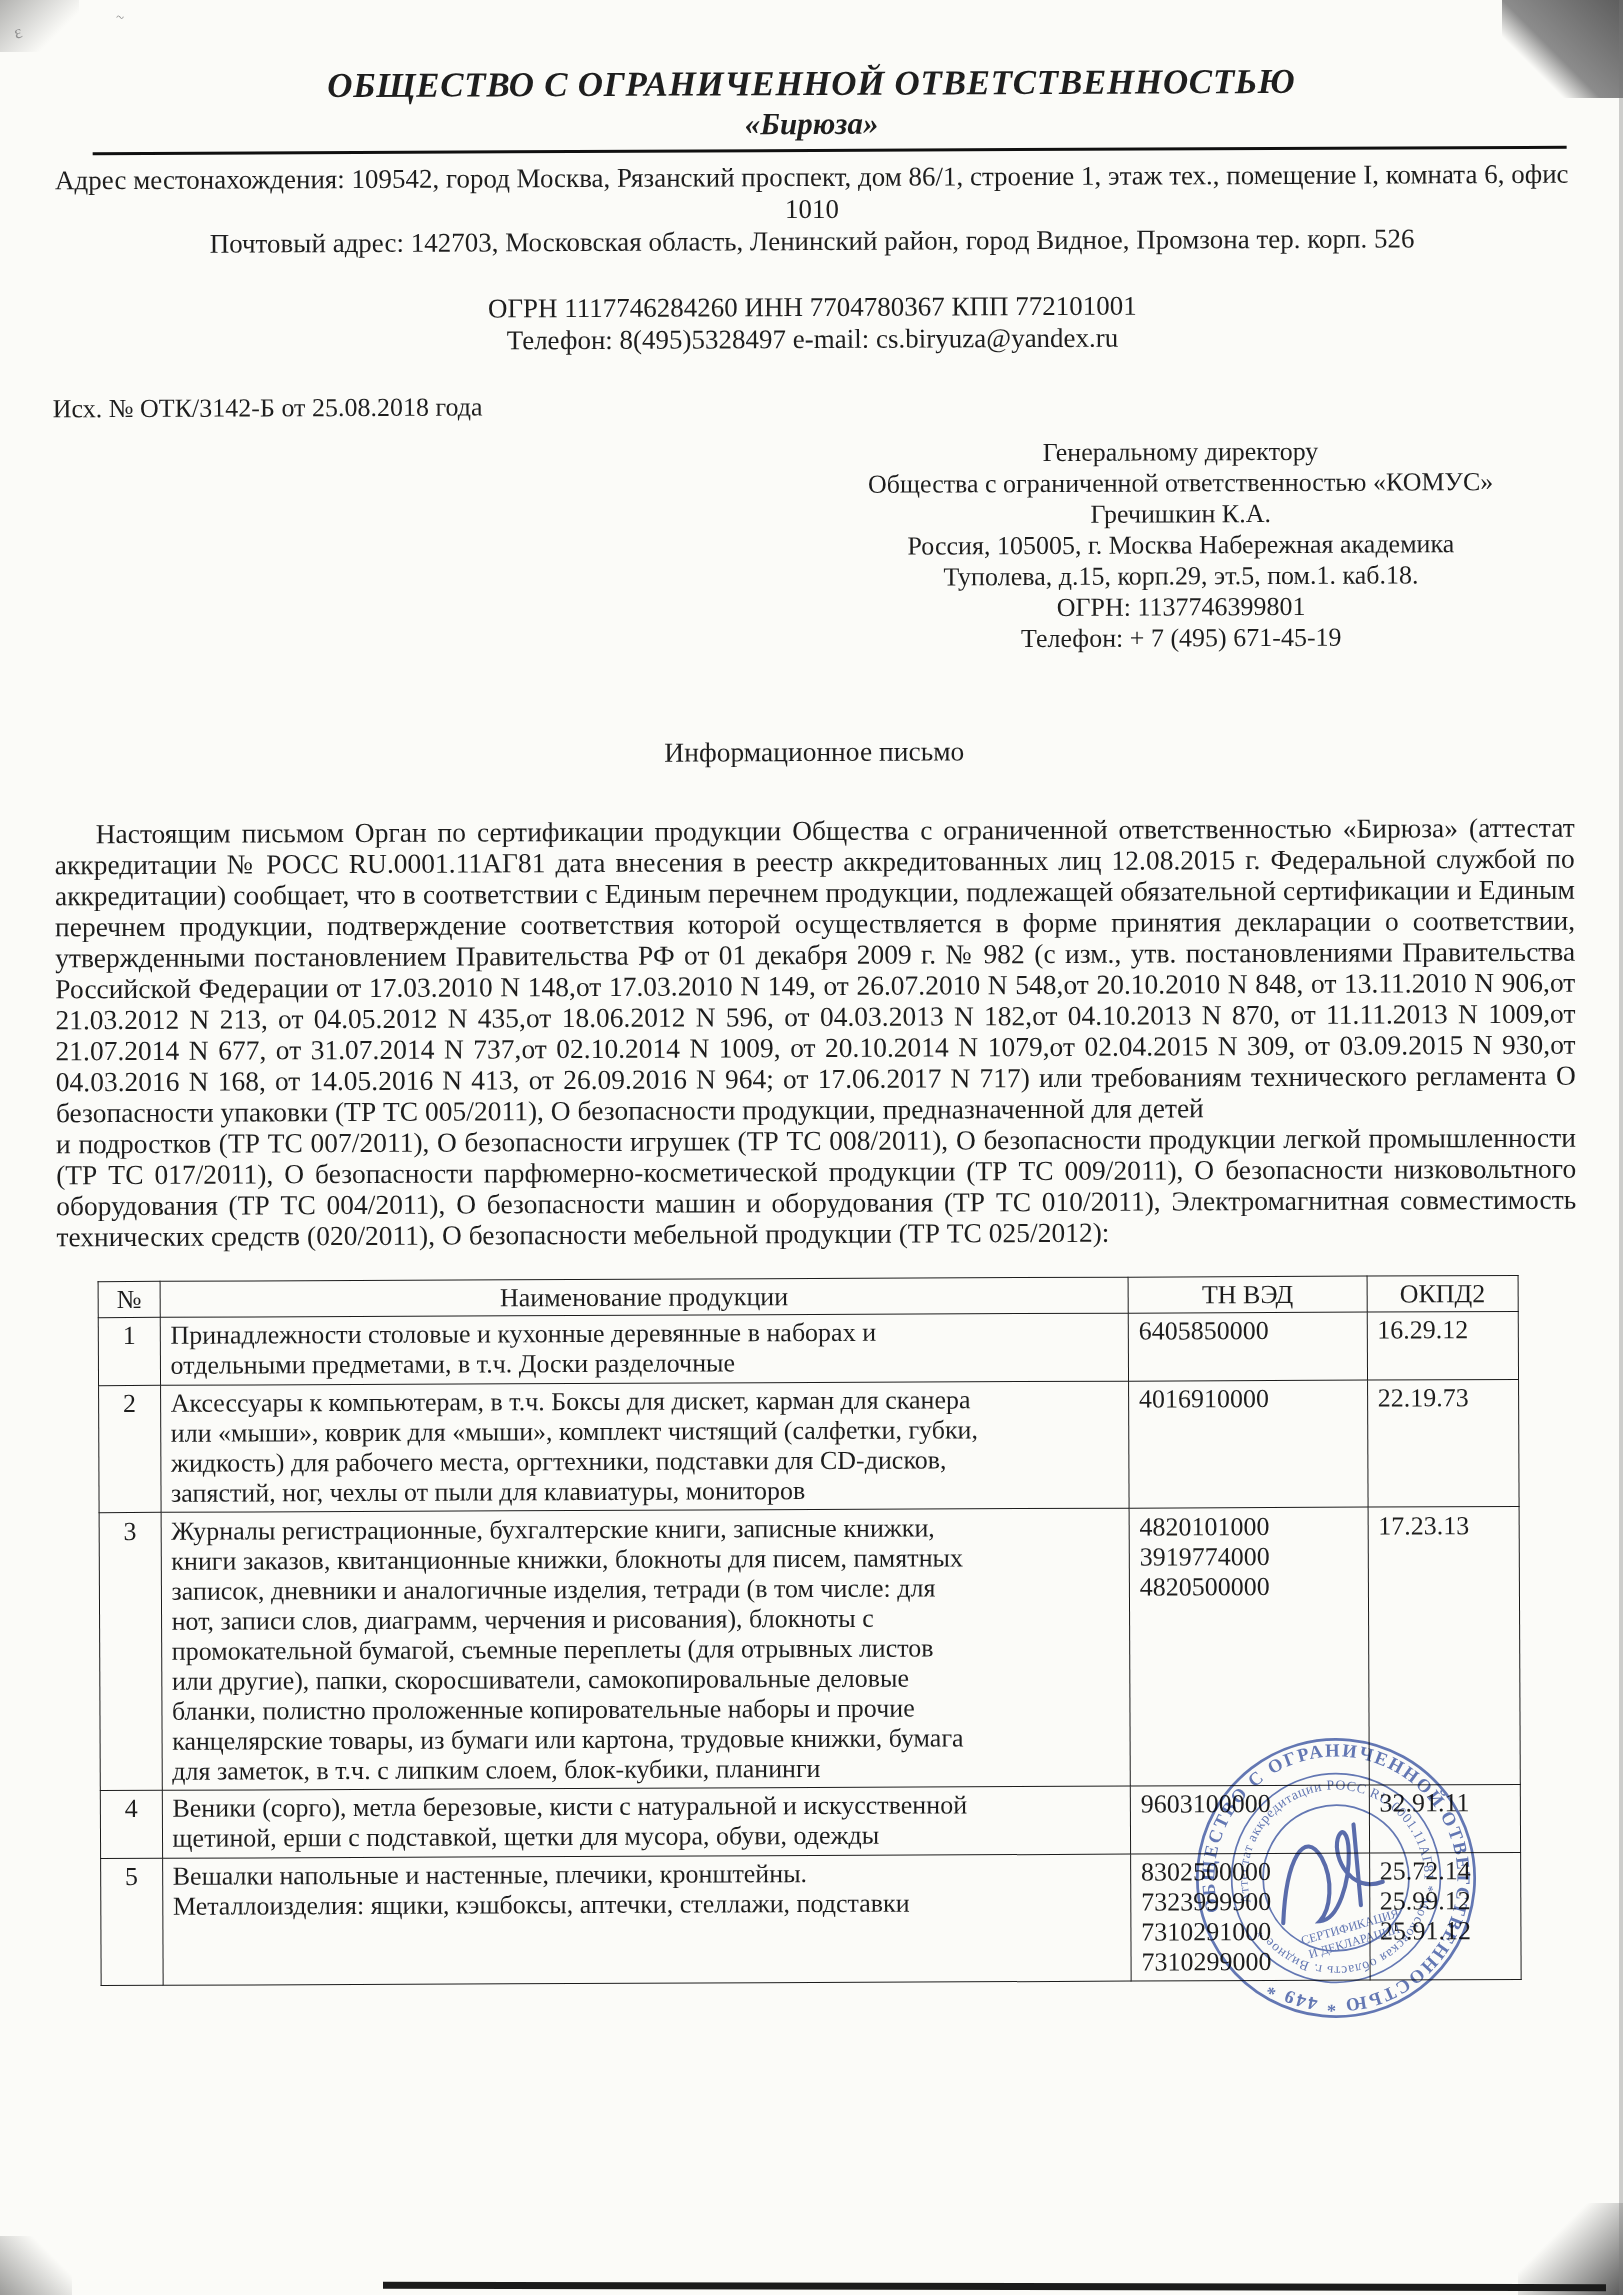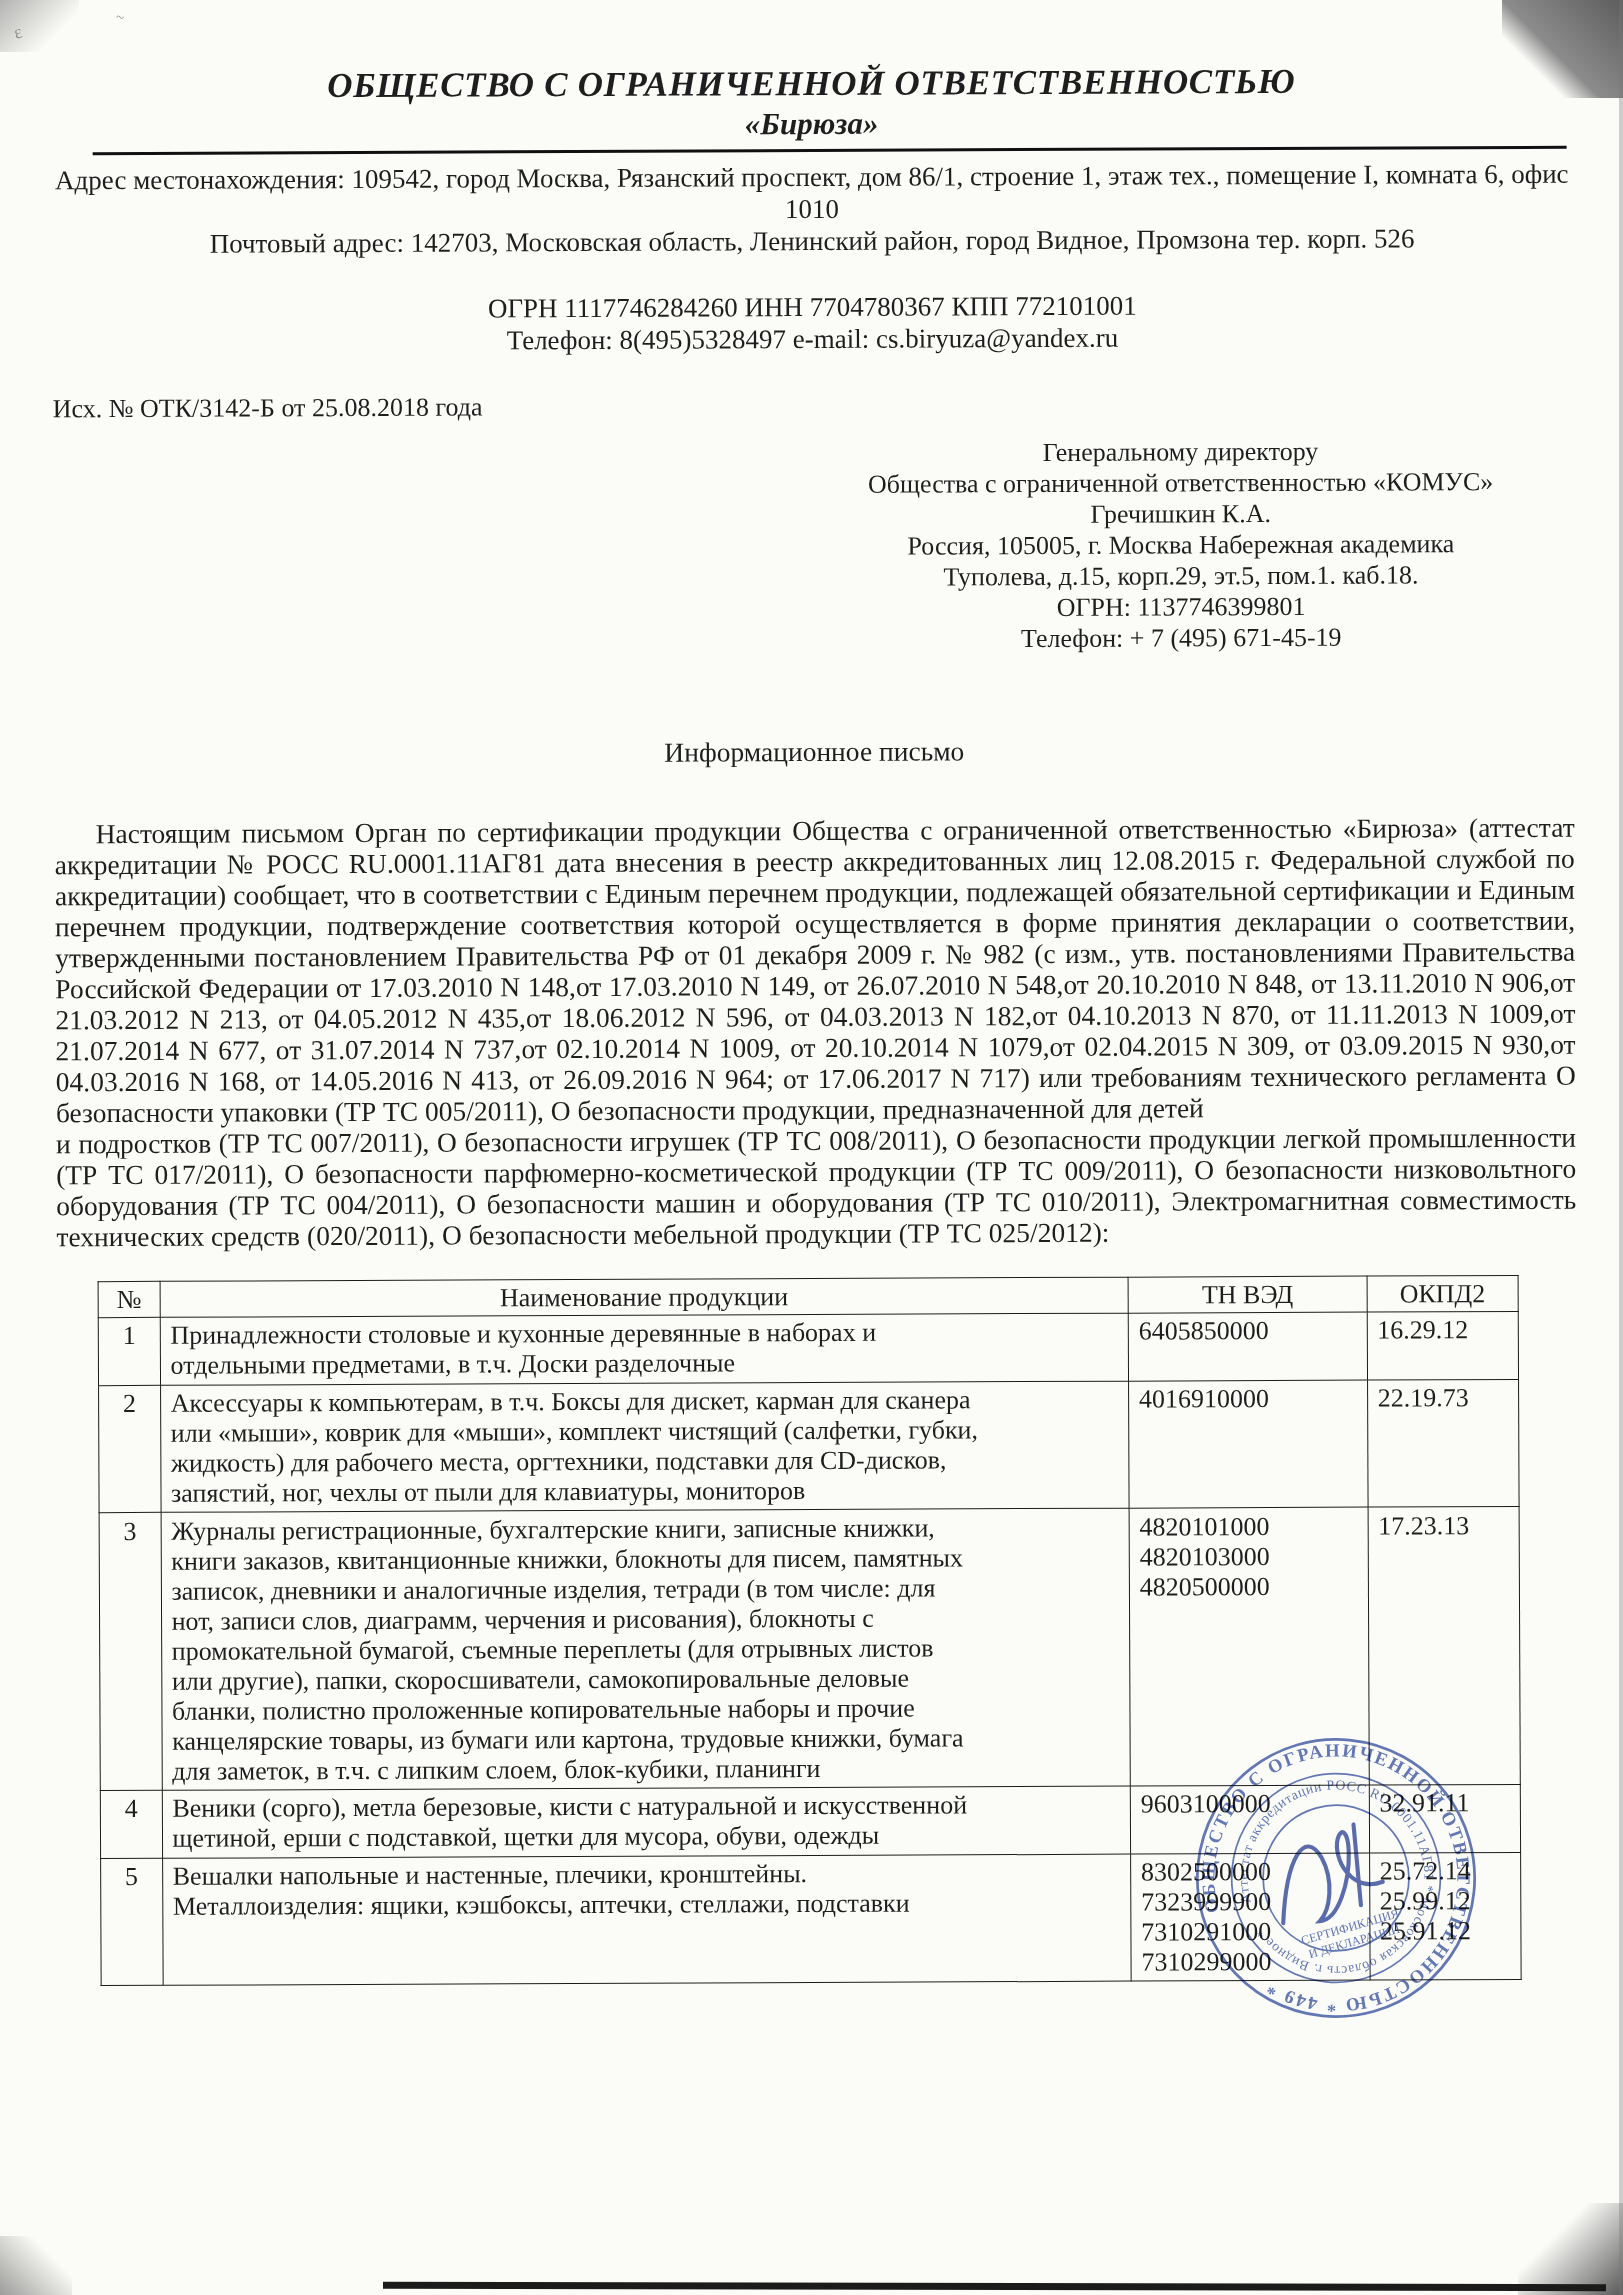--- a/index.html
+++ b/index.html
@@ -156,21 +156,21 @@
           <td class="cell-pre">Журналы регистрационные, бухгалтерские книги, записные книжки,
 книги заказов, квитанционные книжки, блокноты для писем, памятных
 записок, дневники и аналогичные изделия, тетради (в том числе: для
 нот, записи слов, диаграмм, черчения и рисования), блокноты с
 промокательной бумагой, съемные переплеты (для отрывных листов
 или другие), папки, скоросшиватели, самокопировальные деловые
 бланки, полистно проложенные копировательные наборы и прочие
 канцелярские товары, из бумаги или картона, трудовые книжки, бумага
 для заметок, в т.ч. с липким слоем, блок-кубики, планинги</td>
           <td class="cell-pre">4820101000
-4820103000
+3919774000
 4820500000</td>
           <td class="cell-pre">17.23.13</td>
         </tr>
         <tr>
           <td class="cell-num">4</td>
           <td class="cell-pre">Веники (сорго), метла березовые, кисти с натуральной и искусственной
 щетиной, ерши с подставкой, щетки для мусора, обуви, одежды</td>
           <td class="cell-pre">9603100000</td>
           <td class="cell-pre">32.91.11</td>
         </tr>

